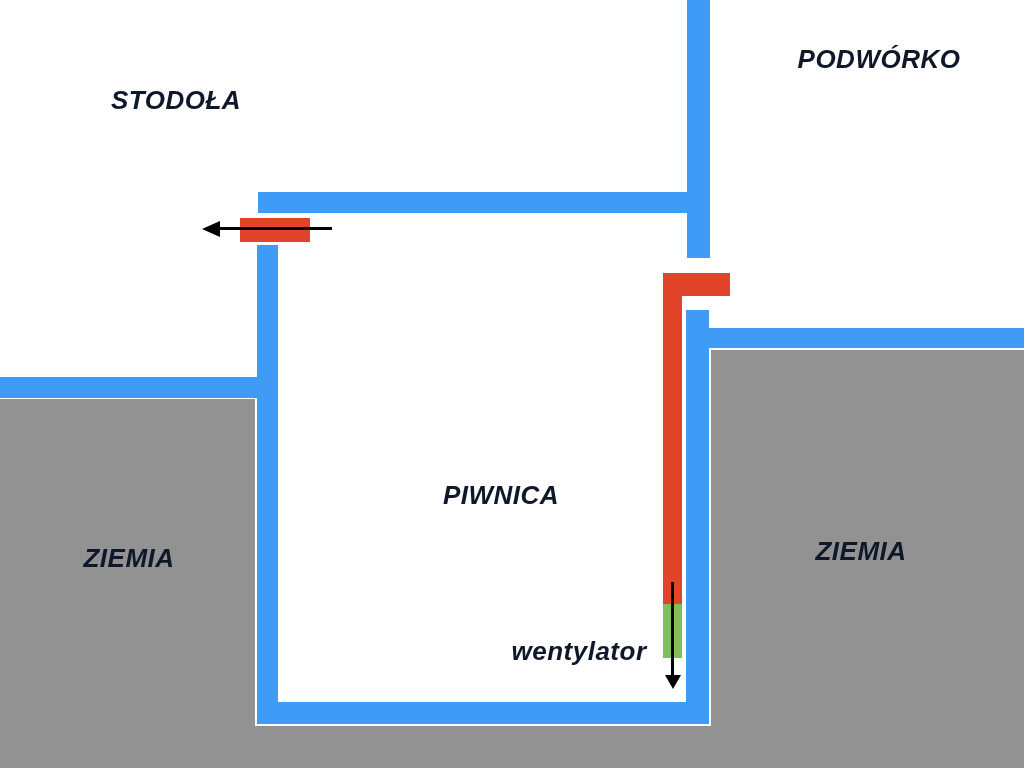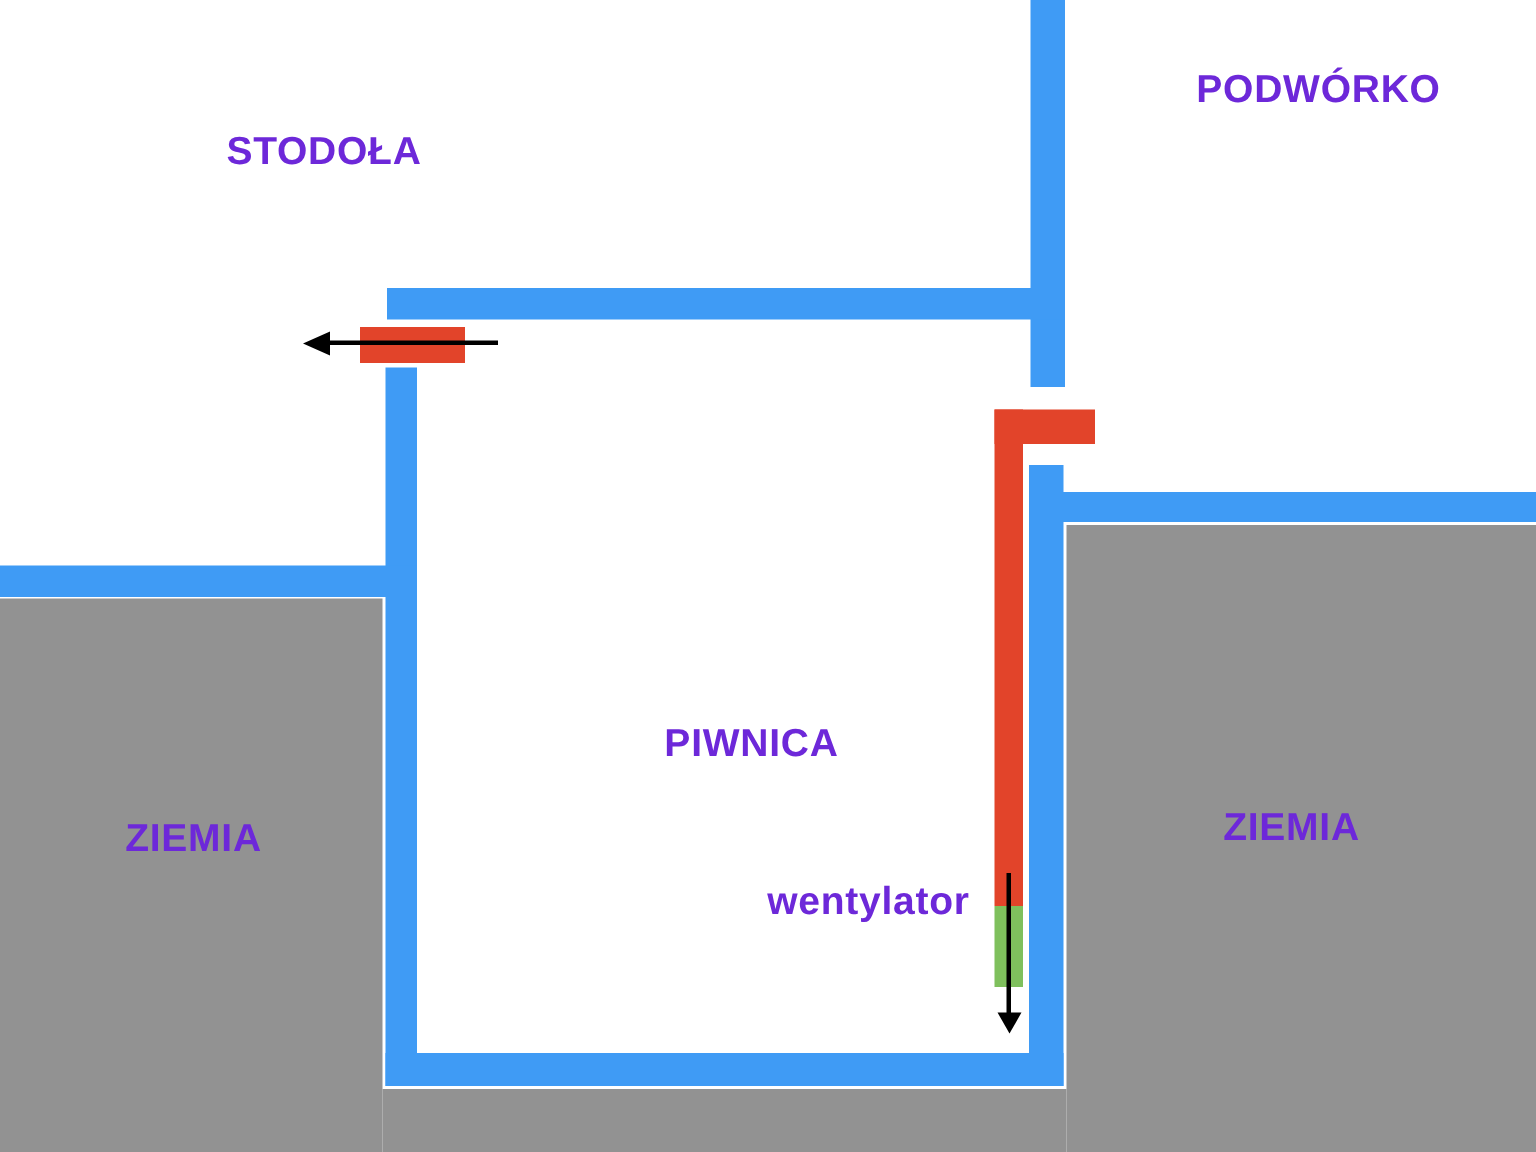--- a/index.html
+++ b/index.html
@@ -14,24 +14,25 @@
     background: #ffffff;
     font-family: "Liberation Sans", "DejaVu Sans", sans-serif;
   }
   .shape {
     position: absolute;
   }
   .label {
     position: absolute;
     font-weight: 700;
     font-size: 26px;
-    color: #6d28d9;
+    color: #0f172a;
     white-space: nowrap;
     transform: translateX(-50%);
     letter-spacing: 0.5px;
+    font-style: italic;
   }
   .arrow-shaft-h {
     position: absolute;
     height: 3px;
   }
   .arrow-shaft-v {
     position: absolute;
     width: 3px;
   }
   .arrow-head {
@@ -72,18 +73,18 @@
 <div class="shape" style="left: 663px; top: 273px; width: 19px; height: 331px; background-color: rgb(226, 68, 42);"></div>
 
 <div class="shape" style="left: 663px; top: 604px; width: 19px; height: 54px; background-color: rgb(127, 192, 93);"></div>
 
 <div class="arrow-shaft-h" style="left: 214px; top: 227px; width: 118px; background-color: rgb(0, 0, 0);"></div>
 <div class="arrow-head arrow-head-left" style="left: 202px; top: 221px; border-right-color: rgb(0, 0, 0);"></div>
 
 <div class="arrow-shaft-v" style="left: 671px; top: 582px; height: 94px; background-color: rgb(0, 0, 0);"></div>
 <div class="arrow-head arrow-head-down" style="left: 665px; top: 675px; border-top-color: rgb(0, 0, 0);"></div>
 
-<div class="label" style="left:176px; top:85px;margin-left:40px;">STODOŁA</div>
+<div class="label" style="left:176px; top:85px;">STODOŁA</div>
 <div class="label" style="left:879px; top:44px;">PODWÓRKO</div>
 <div class="label" style="left:470px; top:480px;margin-left:31px;">PIWNICA</div>
 <div class="label" style="left:129px; top:543px;">ZIEMIA</div>
 <div class="label" style="left:861px; top:536px;">ZIEMIA</div>
-<div class="label" style="left:579px; top:585px;">wentylator</div>
+<div class="label" style="left:579px; top:636px;">wentylator</div>
 
 </body></html>

